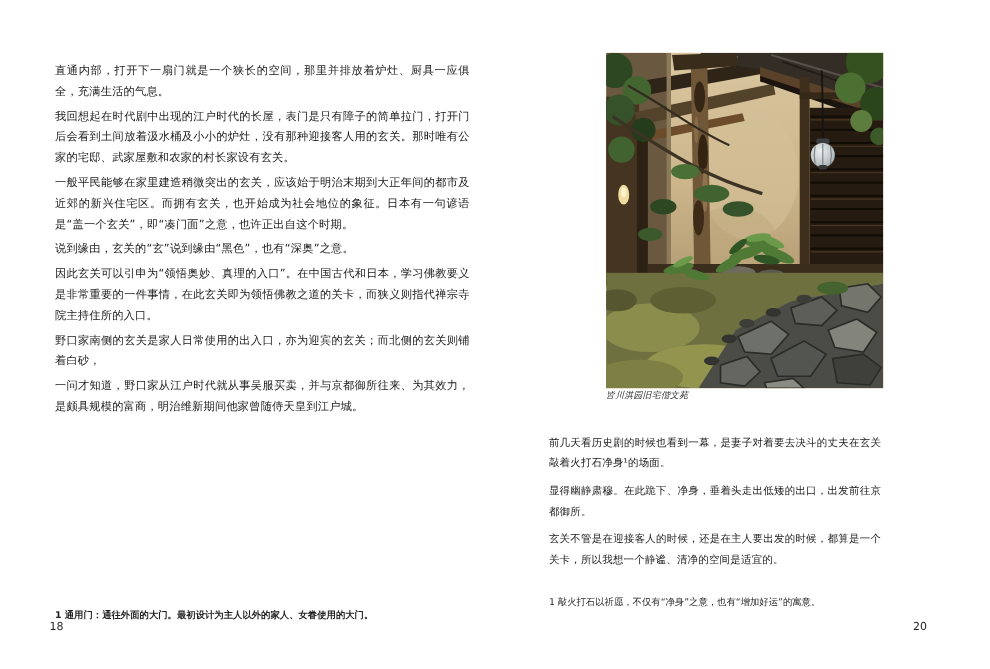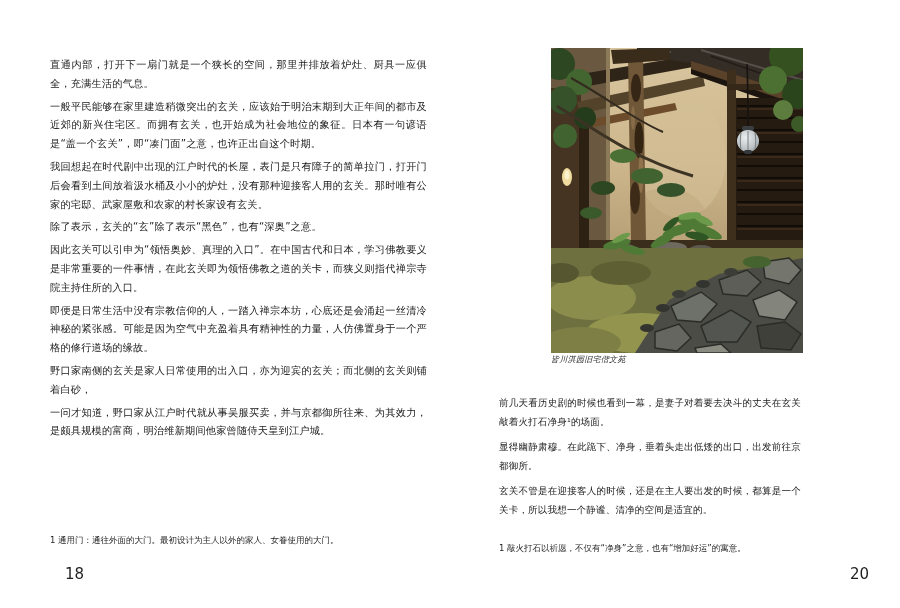--- a/index.html
+++ b/index.html
@@ -26,26 +26,26 @@
     text-align: justify;
     letter-spacing: 0.2px;
   }
   .left-text p { margin: 0 0 4px 0; }
 
   .footnote {
     position: absolute;
     font-size: 8.5px; line-height: 12px;
     color: #1f1f1f;
   }
-  .footnote-left  { left: 50px;  top: 534px; width: 380px; }
+  .footnote-left  { left: 50px;  top: 554px; width: 380px; font-weight: bold; }
   .footnote-right { left: 499px; top: 542px; width: 305px; }
 
   .page-number {
     position: absolute;
-    font-size: 15px; color: #1f1f1f; margin-left: 20px;
+    font-size: 10px; color: #1f1f1f;
   }
   .pn-left  { left: 45px;  top: 565px; }
   .pn-right { left: 830px; top: 565px; }
 
   
   .photo {
     position: absolute;
     left: 551px; top: 48px; width: 252px; height: 305px;
     overflow: hidden;
     background: #cdb68c;
@@ -69,25 +69,24 @@
   }
   .right-text p { margin: 0 0 6px 0; }
 </style>
 </head>
 <body>
 
 <div class="spread">
 
   <div class="left-text">
     <p>直通内部，打开下一扇门就是一个狭长的空间，那里并排放着炉灶、厨具一应俱全，充满生活的气息。</p>
+    <p>我回想起在时代剧中出现的江户时代的长屋，表门是只有障子的简单拉门，打开门后会看到土间放着汲水桶及小小的炉灶，没有那种迎接客人用的玄关。那时唯有公家的宅邸、武家屋敷和农家的村长家设有玄关。</p>
     <p>一般平民能够在家里建造稍微突出的玄关，应该始于明治末期到大正年间的都市及近郊的新兴住宅区。而拥有玄关，也开始成为社会地位的象征。日本有一句谚语是“盖一个玄关”，即“凑门面”之意，也许正出自这个时期。</p>
-    <p>我回想起在时代剧中出现的江户时代的长屋，表门是只有障子的简单拉门，打开门后会看到土间放着汲水桶及小小的炉灶，没有那种迎接客人用的玄关。那时唯有公家的宅邸、武家屋敷和农家的村长家设有玄关。</p>
-    <p>除了表示，玄关的“玄”除了表示“黑色”，也有“深奥”之意。</p>
+    <p>说到缘由，玄关的“玄”说到缘由“黑色”，也有“深奥”之意。</p>
     <p>因此玄关可以引申为“领悟奥妙、真理的入口”。在中国古代和日本，学习佛教要义是非常重要的一件事情，在此玄关即为领悟佛教之道的关卡，而狭义则指代禅宗寺院主持住所的入口。</p>
-    <p>即便是日常生活中没有宗教信仰的人，一踏入禅宗本坊，心底还是会涌起一丝清冷神秘的紧张感。可能是因为空气中充盈着具有精神性的力量，人仿佛置身于一个严格的修行道场的缘故。</p>
     <p>野口家南侧的玄关是家人日常使用的出入口，亦为迎宾的玄关；而北侧的玄关则铺着白砂，</p>
     <p>一问才知道，野口家从江户时代就从事吴服买卖，并与京都御所往来、为其效力，是颇具规模的富商，明治维新期间他家曾随侍天皇到江户城。</p>
   </div>
   <div class="footnote footnote-left">1 通用门：通往外面的大门。最初设计为主人以外的家人、女眷使用的大门。</div>
   <div class="page-number pn-left">18</div>
 
   <div class="photo">
     <svg viewBox="0 0 252 305" xmlns="http://www.w3.org/2000/svg">
       <defs>
         <linearGradient id="wallg" x1="0" y1="0" x2="0" y2="1">

